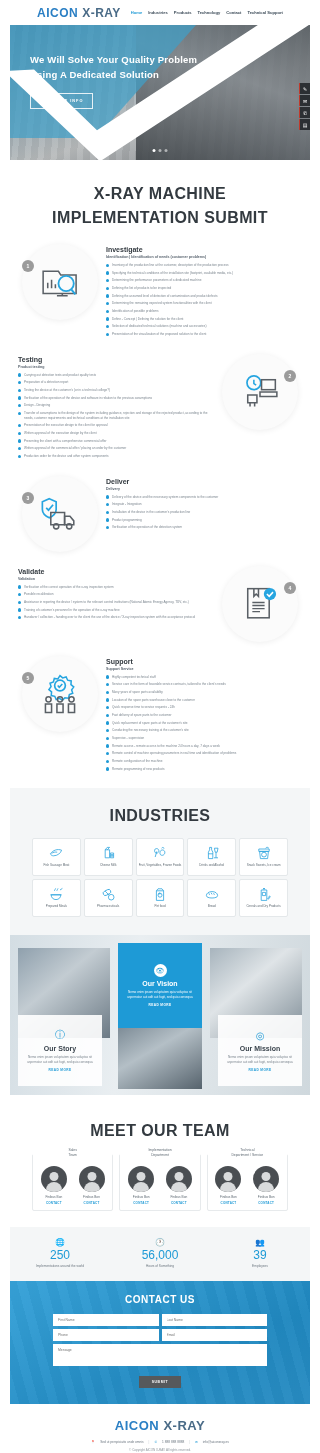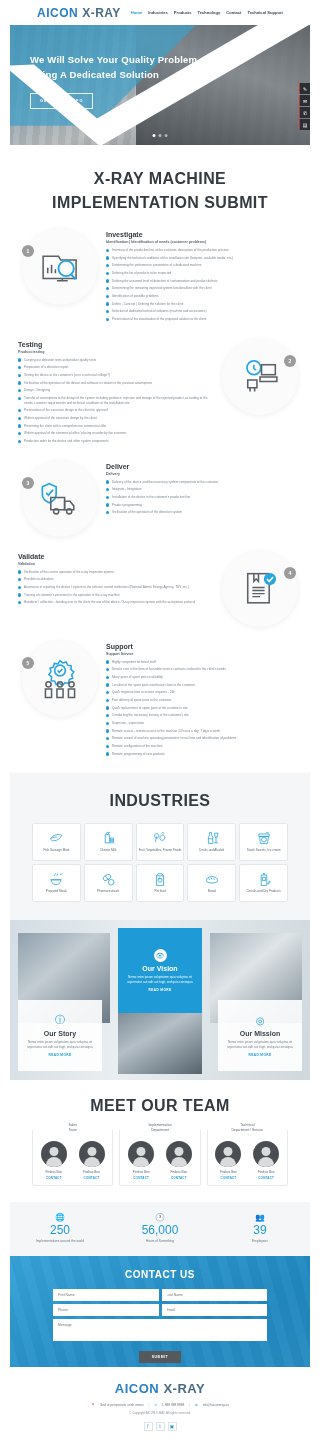--- a/index.html
+++ b/index.html
@@ -14,21 +14,21 @@
   .hdr { height:25px; display:flex; align-items:center; justify-content:center;
          gap:10px; background:#fff; position:relative; }
   .logo { font-size:12px; font-weight:bold; letter-spacing:.5px; color:#2a7fc4;
           display:flex; align-items:flex-end; }
   .logo .dark { color:#4a6b87; }
   .nav { display:flex; gap:6px; align-items:center; }
   .nav a { font-size:4.1px; color:#3b4a57; text-decoration:none; white-space:nowrap; font-weight:600;}
   .nav a.active { color:#1e9ad6; }
 
   
-  .hero { position:relative; height:120px; overflow:hidden;
+  .hero { position:relative; height:135px; overflow:hidden;
           background:linear-gradient(120deg,#7fa7bd 0%,#9fb6c4 45%,#bfc7cb 100%); }
   .hero .photo {
     position:absolute; inset:0;
     background:
       repeating-linear-gradient(95deg, rgba(255,255,255,.05) 0 6px, rgba(0,0,0,.05) 6px 13px),
       linear-gradient(160deg,#5c7e95 0%,#8fa3ae 30%,#b9bcbd 60%,#6d7278 100%);
   }
   .hero .darkbox { position:absolute; right:0; top:0; width:58%; height:100%;
       background:linear-gradient(200deg,#555a5e 0%,#7d8388 40%,#3e4347 100%); opacity:.85;}
   .hero .tealoverlay { position:absolute; left:0; top:0; width:62%; height:84%;
@@ -105,21 +105,21 @@
   .card-w p { font-size:3.1px; line-height:1.5; text-align:center; color:#7c868f;}
   .rm { font-size:3.2px; font-weight:700; letter-spacing:.4px; margin-top:4px;}
   .card-v .rm { color:#fff; }
   .card-w .rm { color:#1e9ad6; }
   .vicon { width:13px; height:13px; border-radius:50%; background:#fff; color:#1e9ad6;
      display:flex; align-items:center; justify-content:center; font-size:7px;}
   .wicon { width:13px; height:13px; border-radius:50%; color:#1e9ad6;
      display:flex; align-items:center; justify-content:center; font-size:10px;}
 
   
-  .team { padding:14px 0 16px; background:#fff;}
+  .team { padding:24px 0 16px; background:#fff;}
   .teams { display:grid; grid-template-columns:repeat(3,1fr); gap:6px; padding:0 22px; margin-top:11px;}
   .tbox { border:1px solid #e7eaec; border-radius:2px; padding:4px 3px 5px; position:relative;}
   .tbox .dept { position:absolute; top:-7px; left:0; right:0; text-align:center;
      font-size:3.4px; color:#5f6a73; line-height:1.3; background:#fff; padding:0 2px;}
   .tmembers { display:flex; gap:2px; justify-content:center; margin-top:7px;}
   .tm { flex:1; display:flex; flex-direction:column; align-items:center;}
   .av { width:26px; height:26px; border-radius:50%; background:#4a4e52; position:relative; overflow:hidden;}
   .av:before { content:""; position:absolute; left:50%; top:22%; transform:translateX(-50%);
      width:9px; height:9px; border-radius:50%; background:#d9dbdc;}
   .av:after { content:""; position:absolute; left:50%; bottom:0; transform:translateX(-50%);
@@ -128,21 +128,21 @@
   .tm .ct { font-size:3px; color:#1e9ad6; font-weight:bold; margin-top:1.5px; letter-spacing:.2px;}
 
   
   .stats { background:#f4f6f7; padding:11px 0 13px; display:grid;
            grid-template-columns:repeat(3,1fr); text-align:center;}
   .stat .sic { font-size:8px; color:#4a4e52; }
   .stat .num { font-size:12px; font-weight:normal; color:#1e9ad6; margin-top:1px;}
   .stat .lbl { font-size:3.2px; color:#6d7780; margin-top:2px;}
 
   
-  .contact { position:relative; padding:13px 0 4px; overflow:hidden;
+  .contact { position:relative; padding:13px 0 16px; overflow:hidden;
      background:linear-gradient(160deg,#2e9fd8,#1f8cc6 60%,#2b93cb);}
   .contact .bgimg { position:absolute; inset:0; opacity:.22;
      background:repeating-linear-gradient(75deg,rgba(255,255,255,.12) 0 9px, rgba(0,0,0,.10) 9px 19px),
      linear-gradient(120deg,#5ab0dd,#1c6f9e);}
   .contact h2 { position:relative; text-align:center; color:#fff; font-size:10px;
      font-weight:bold; letter-spacing:.5px; }
   .form { position:relative; padding:0 43px; margin-top:9px;}
   .row2 { display:flex; gap:3px; margin-bottom:3px;}
   .form input, .form textarea { width:100%; border:none; background:#fff; font-size:3.4px;
      padding:4px 5px; color:#8d959c; font-family:"Liberation Sans", sans-serif; outline:none;}

